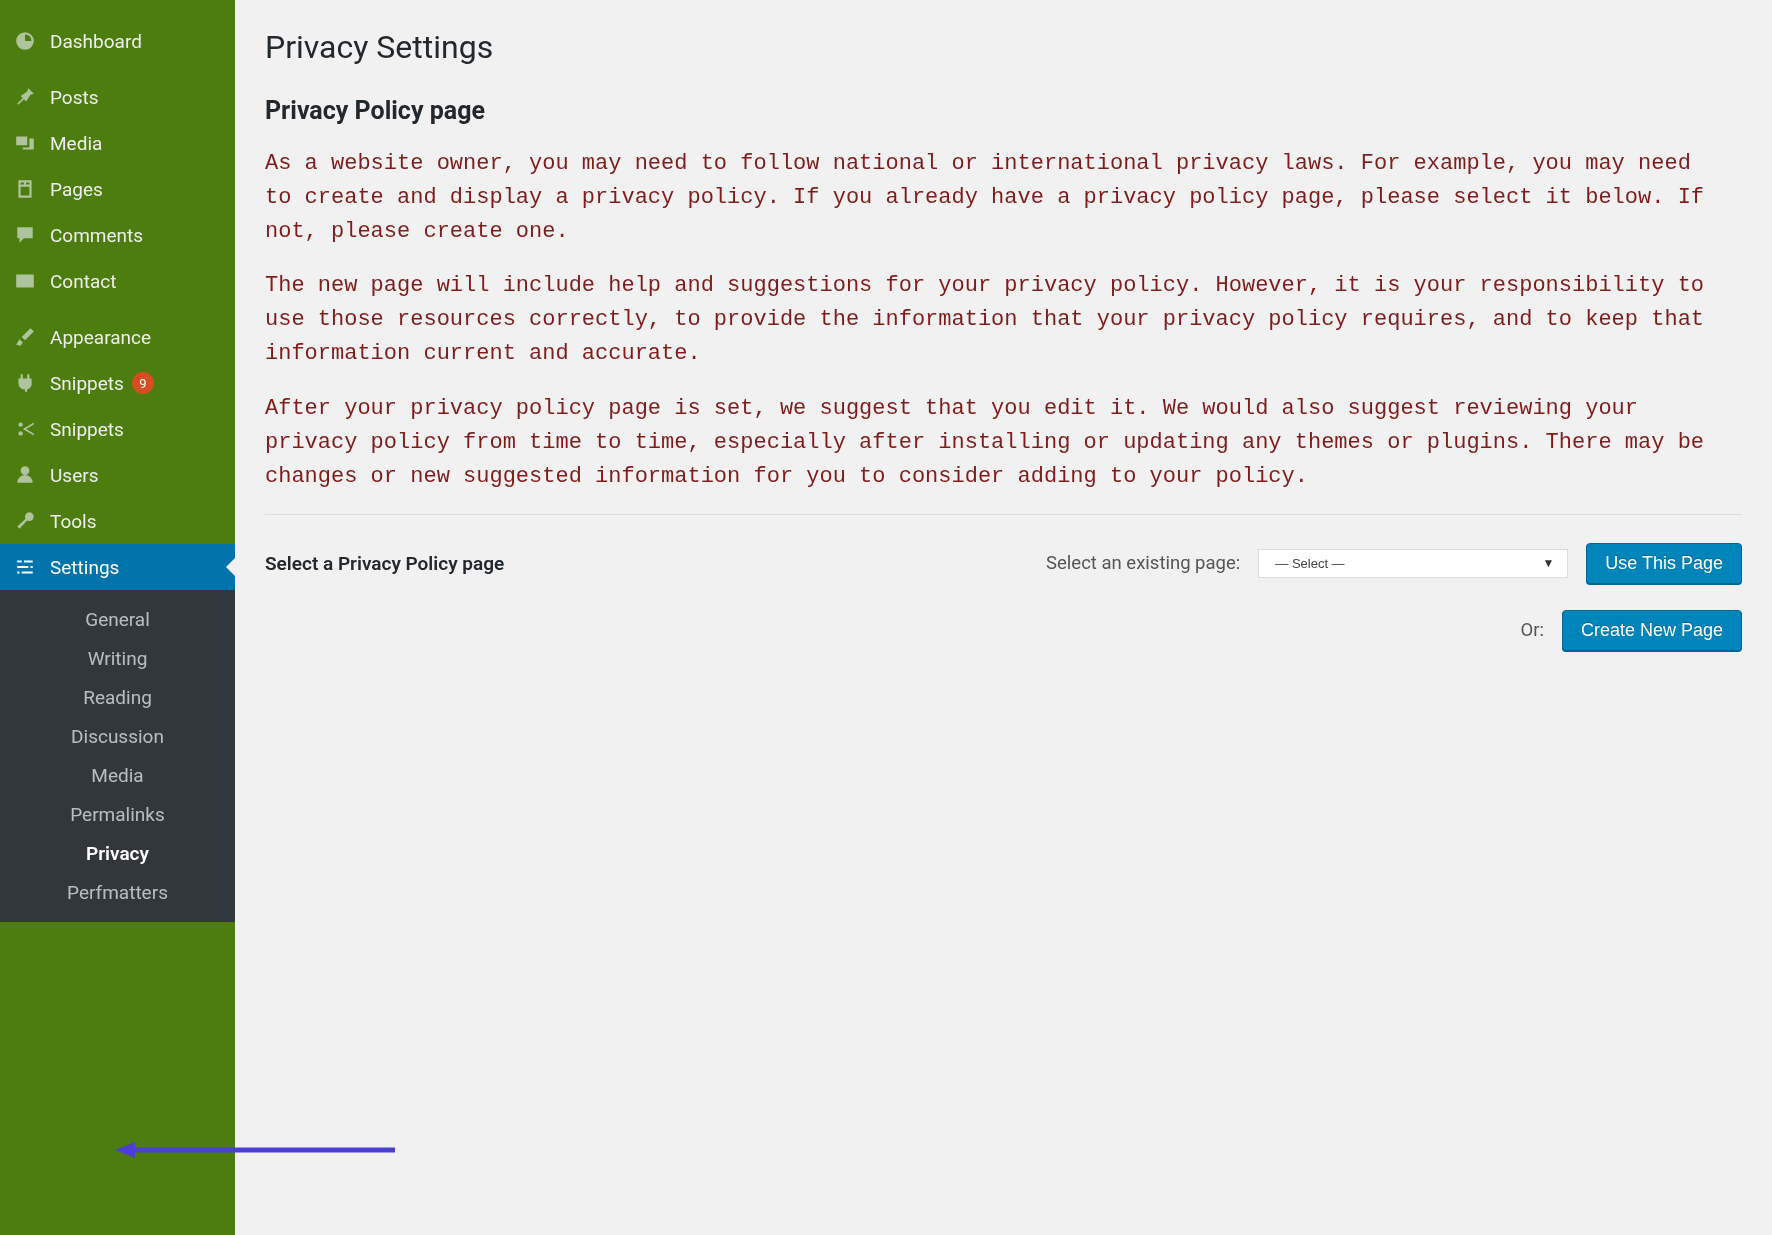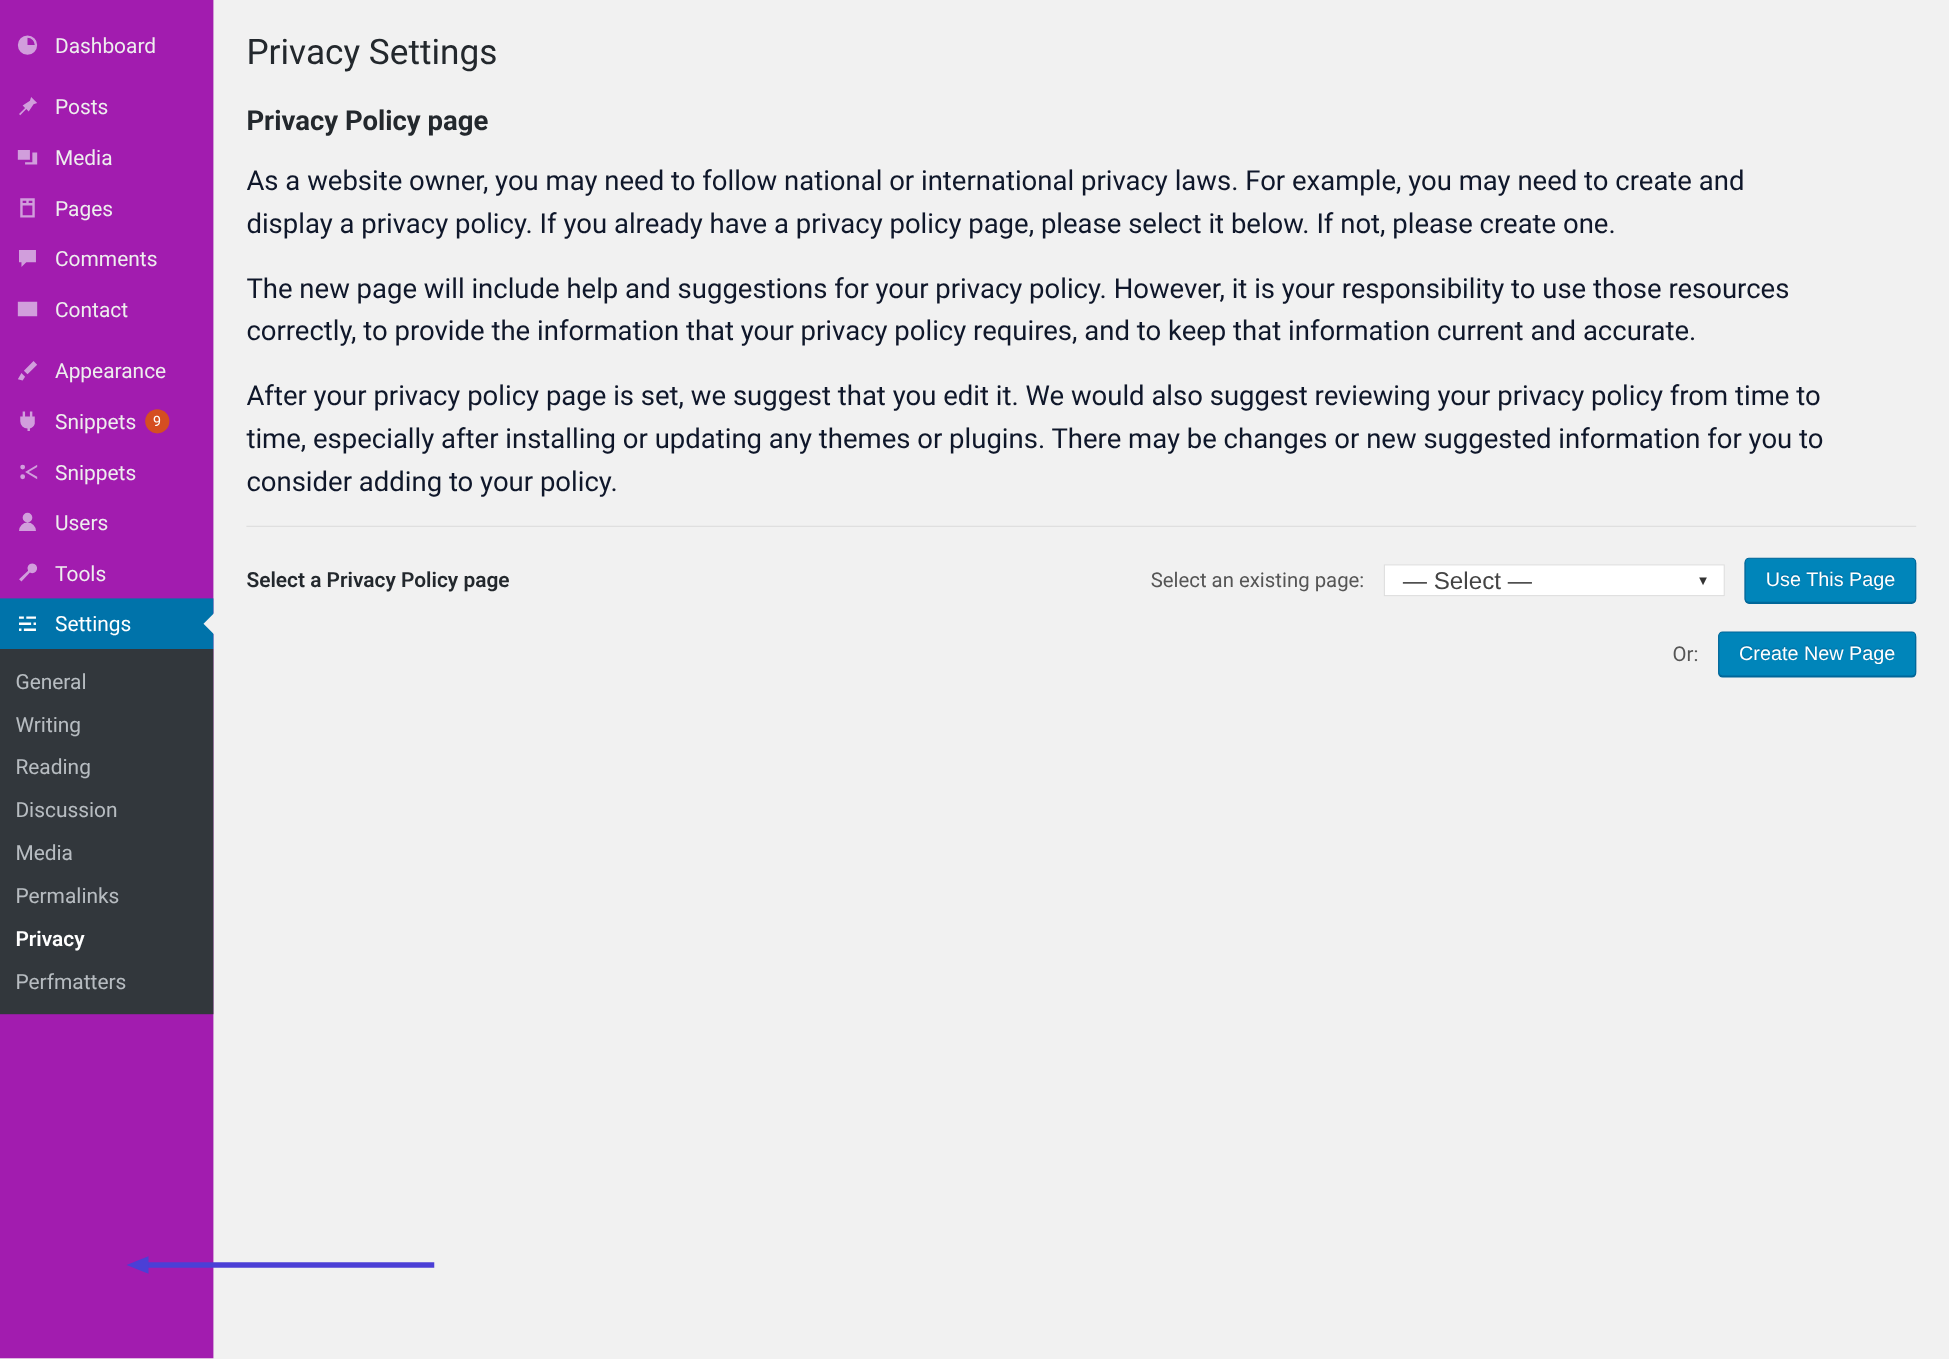--- a/index.html
+++ b/index.html
@@ -6,24 +6,25 @@
 body {
   font-family: -apple-system, BlinkMacSystemFont, "Segoe UI", Roboto, Oxygen-Sans, Ubuntu, Cantarell, "Helvetica Neue", sans-serif;
   background: #f1f1f1;
   display: flex;
   width: 1772px;
   height: 1235px;
   overflow: hidden;
   color: #444;
 }
 .sidebar {
-  width: 194px;
-  background: #a21caf;
+  width: 235px;
+  background: #4d7c0f;
   flex-shrink: 0;
   padding-top: 18px;
+  text-align: center;
 }
 .menu-item {
   display: flex;
   align-items: center;
   padding: 10px 12px;
   color: #eee;
   font-size: 19px;
   cursor: pointer;
   position: relative;
 }
@@ -90,25 +91,26 @@
   color: #23282d;
   margin-bottom: 30px;
 }
 h2 {
   font-size: 25px;
   font-weight: 700;
   color: #23282d;
   margin-bottom: 22px;
 }
 .content p {
-  font-size: 25px;
+  font-size: 22px;
   line-height: 1.55;
-  color: #0f172a;
+  color: #7f1d1d;
   margin-bottom: 20px;
   max-width: 1440px;
+  font-family: Liberation Mono, monospace;
 }
 .form-table {
   border-top: 1px solid #ddd;
   padding-top: 28px;
   margin-top: 10px;
 }
 .form-row {
   display: flex;
   align-items: center;
   margin-bottom: 26px;
@@ -134,21 +136,21 @@
   position: relative;
   display: inline-block;
 }
 select {
   appearance: none;
   -webkit-appearance: none;
   border: 1px solid #ddd;
   background: #fff;
   height: 29px;
   padding: 0 44px 0 16px;
-  font-size: 22px;
+  font-size: 13px;
   color: #444;
   width: 310px;
   cursor: pointer;
 }
 .select-arrow {
   position: absolute;
   right: 14px;
   top: 50%;
   transform: translateY(-50%);
   pointer-events: none;

